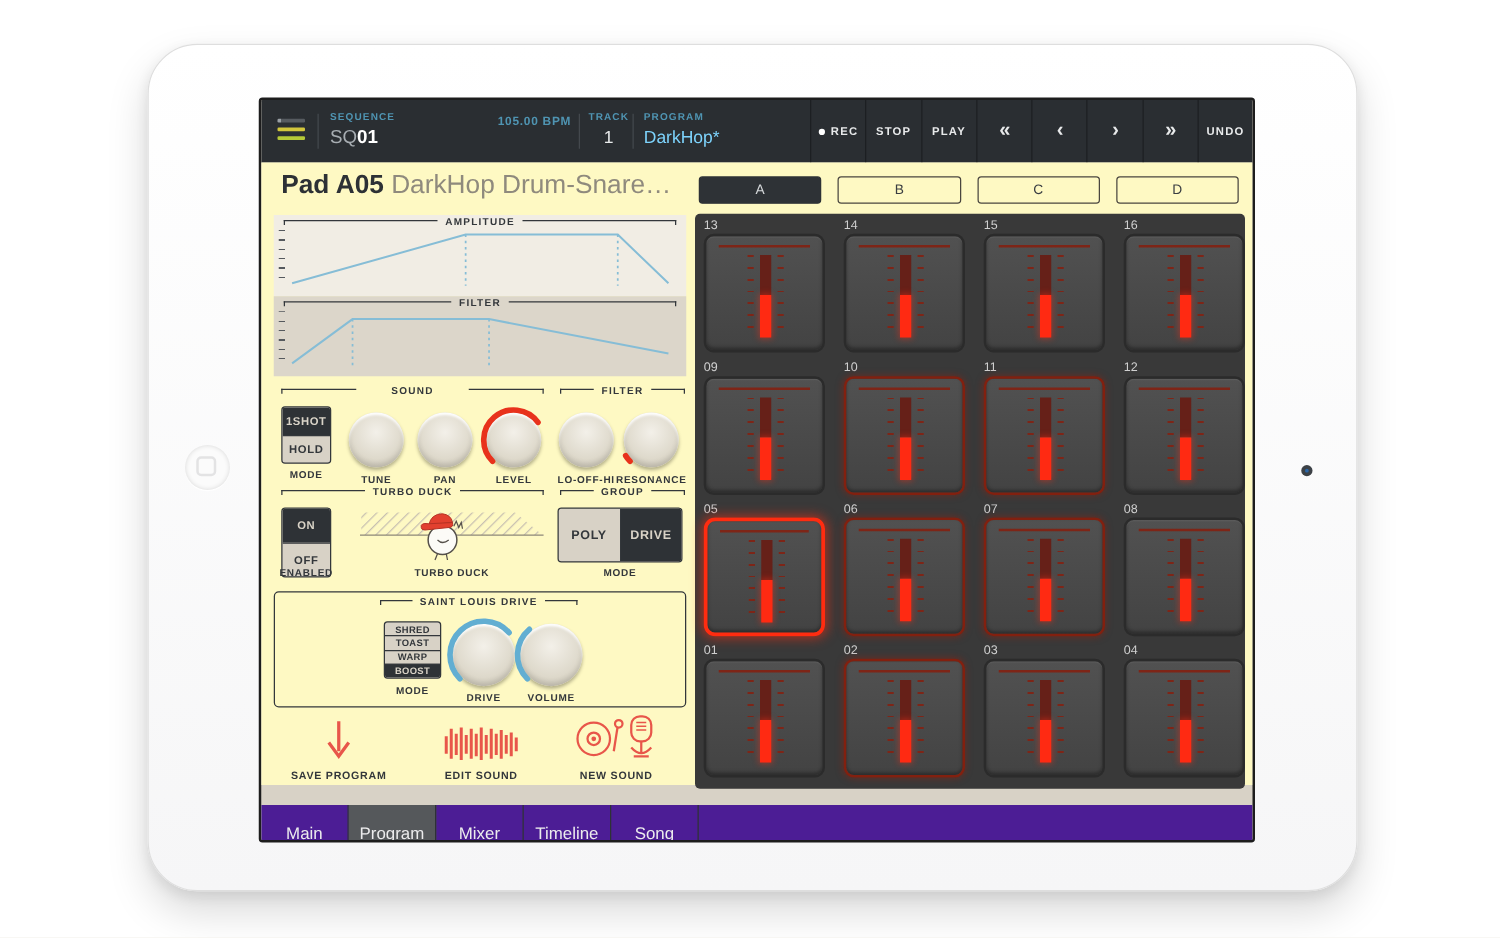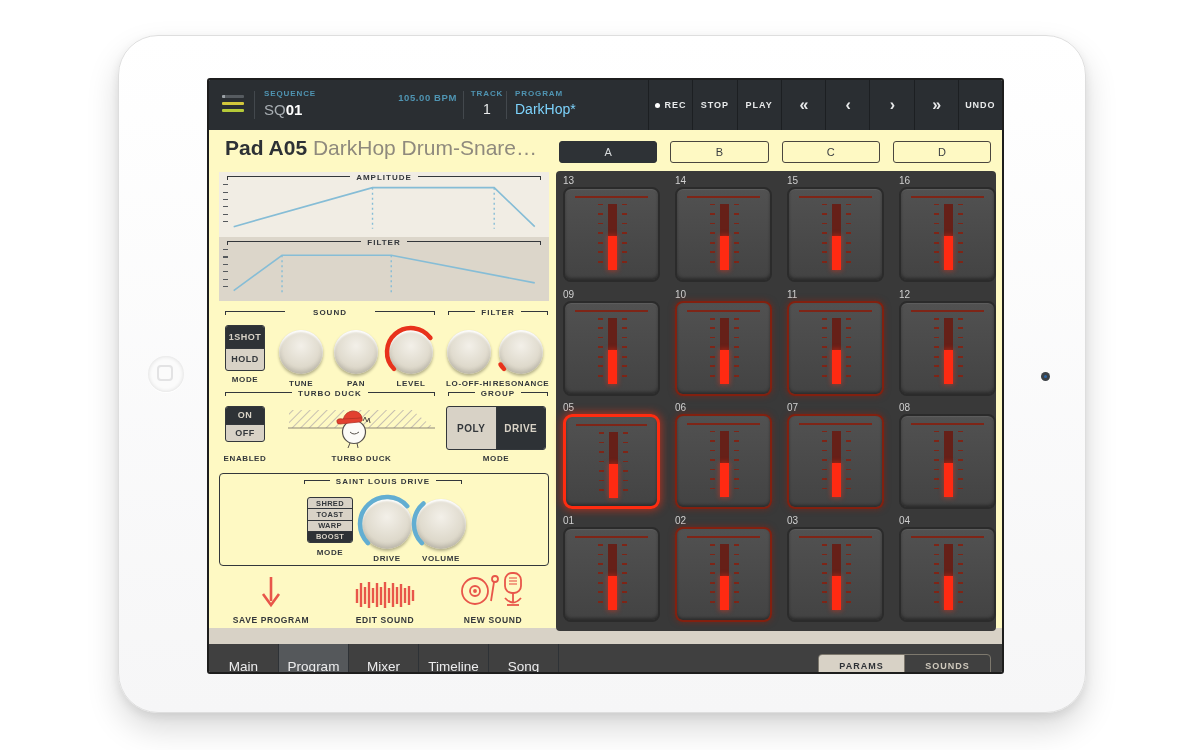--- a/index.html
+++ b/index.html
@@ -80,21 +80,21 @@
   .vtoggle,.htoggle{position:absolute;border:1.5px solid #33373b;border-radius:3px;overflow:hidden;
         background:#d8d2c6;display:flex;}
   .vtoggle{flex-direction:column;}
   .topt{flex:1;display:flex;align-items:center;justify-content:center;font-size:9px;font-weight:bold;
         letter-spacing:.5px;color:#33373b;cursor:pointer;}
   .topt.on{background:#2e3236;color:#d9d3c7;}
   .vtoggle .topt+.topt{border-top:1.5px solid #33373b;}
   .htoggle .topt+.topt{border-left:1.5px solid #33373b;}
   .htoggle .topt{font-size:10px;}
   #mode-toggle{left:16px;top:195px;width:40px;height:46px;}
-  #enabled-toggle{left:16px;top:276px;width:40px;height:36px;}
+  #enabled-toggle{left:16px;top:276px;width:40px;height:56px;}
   #group-toggle{left:237px;top:276px;width:100px;height:44px;}
   .caption{position:absolute;font-size:8px;letter-spacing:.6px;color:#33373b;font-weight:bold;
            text-align:center;white-space:nowrap;}
 
   
   .kwrap{position:absolute;width:80px;text-align:center;cursor:pointer;}
   .knob{position:relative;margin:0 auto;border-radius:50%;
         background:radial-gradient(circle at 50% 36%,#f3f0e9,#ddd8ca 62%,#c6c1b1 100%);
         box-shadow:0 2px 3px rgba(0,0,0,.3),inset 0 -3px 4px rgba(0,0,0,.12),inset 0 2px 2px #ffffff;}
   .knob svg{position:absolute;left:-6px;top:-6px;overflow:visible;}
@@ -130,21 +130,21 @@
        box-shadow:0 0 9px 1px rgba(255,45,15,.6),inset 0 -2px 3px rgba(0,0,0,.35);}
   .pline{position:absolute;left:10px;right:10px;top:7px;height:2px;background:#7e2517;}
   .ticks{position:absolute;top:15px;width:5px;height:66px;
          background:repeating-linear-gradient(to bottom,#7e2517 0 1.5px,transparent 1.5px 9.5px);}
   .ticks.tl{left:33px}.ticks.tr{left:57px}
   .mdim{position:absolute;left:43px;width:9px;top:15px;height:32px;background:#662018;}
   .mbright{position:absolute;left:43px;width:9px;top:47px;height:34px;background:#ff2a12;
            box-shadow:0 0 5px 1px rgba(255,45,20,.45);}
 
   
-  .bottombar{position:absolute;left:0;right:0;bottom:0;height:28px;background:#404040;}
+  .bottombar{position:absolute;left:0;right:0;bottom:0;height:28px;background:#4c1d95;}
   #tabs{position:absolute;left:0;top:0;height:44px;display:flex;}
   .tab{width:70px;height:44px;display:flex;align-items:center;justify-content:center;font-size:13.5px;
        color:#ececed;border-right:1px solid #2e3236;cursor:pointer;}
   .tab.active{background:#55585b;}
   .view-toggle{position:absolute;left:609px;top:10px;width:173px;height:24px;border:1px solid #7d786d;
        border-radius:4px;display:flex;overflow:hidden;}
   .vt-opt{flex:1;display:flex;align-items:center;justify-content:center;font-size:9px;font-weight:bold;
        letter-spacing:1px;color:#cfc9bd;cursor:pointer;}
   .vt-opt.active{background:#d8d2c6;color:#2e3236;}
   .vt-opt+.vt-opt{border-left:1px solid #7d786d;}
@@ -569,21 +569,17 @@
       </div>
 
       <div class="bottombar">
         <div id="tabs">
             <div class="tab">Main</div>
             <div class="tab active">Program</div>
             <div class="tab">Mixer</div>
             <div class="tab">Timeline</div>
             <div class="tab">Song</div>
           </div>
-        <div id="viewtoggle" class="view-toggle">
-            <div class="vt-opt active">PARAMS</div>
-            <div class="vt-opt">SOUNDS</div>
-          </div>
       </div>
 
     </div>
   </div>
 </div>
 
 </body></html>

